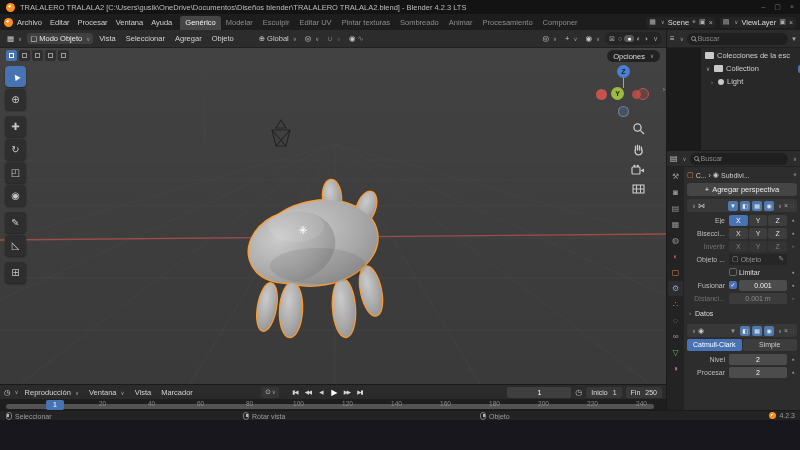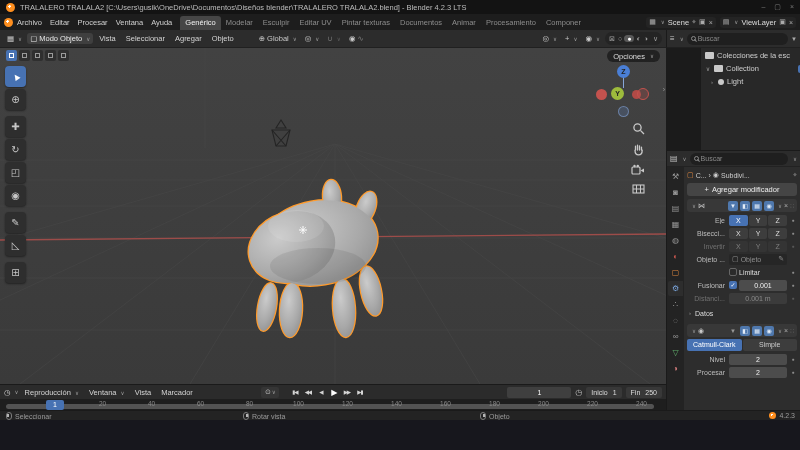--- a/index.html
+++ b/index.html
@@ -163,21 +163,21 @@
     <span class="menu">Editar</span>
     <span class="menu">Procesar</span>
     <span class="menu">Ventana</span>
     <span class="menu">Ayuda</span>
     <div class="tabs">
       <span class="tab active">Genérico</span>
       <span class="tab">Modelar</span>
       <span class="tab">Esculpir</span>
       <span class="tab">Editar UV</span>
       <span class="tab">Pintar texturas</span>
-      <span class="tab">Documentos</span>
+      <span class="tab">Sombreado</span>
       <span class="tab">Animar</span>
       <span class="tab">Procesamiento</span>
       <span class="tab">Componer</span>
     </div>
     <div class="idbox" style="margin-left:auto">
       <span class="ic">▦</span>
       <span class="chev">∨</span>
       <span>Scene</span>
       <span class="ic">⌖</span>
       <span class="ic">▣</span>
@@ -309,21 +309,21 @@
       <div class="bc">
         <span style="color:#e0883f">▢</span>
         <span>C...</span>
         <span>›</span>
         <span>◉</span>
         <span>Subdivi...</span>
         <span style="margin-left:auto;color:#999">⌖</span>
       </div>
       <div class="addmod">
         <span>+</span>
-        <span>Agregar modificador</span>
+        <span>Agregar perspectiva</span>
       </div>
 
       <div class="modhead">
         <span class="chev">∨</span>
         <span>⋈</span>
         <span class="sp"></span>
         <span class="tgl">▼</span>
         <span class="tgl">◧</span>
         <span class="tgl">▦</span>
         <span class="tgl">◉</span>

